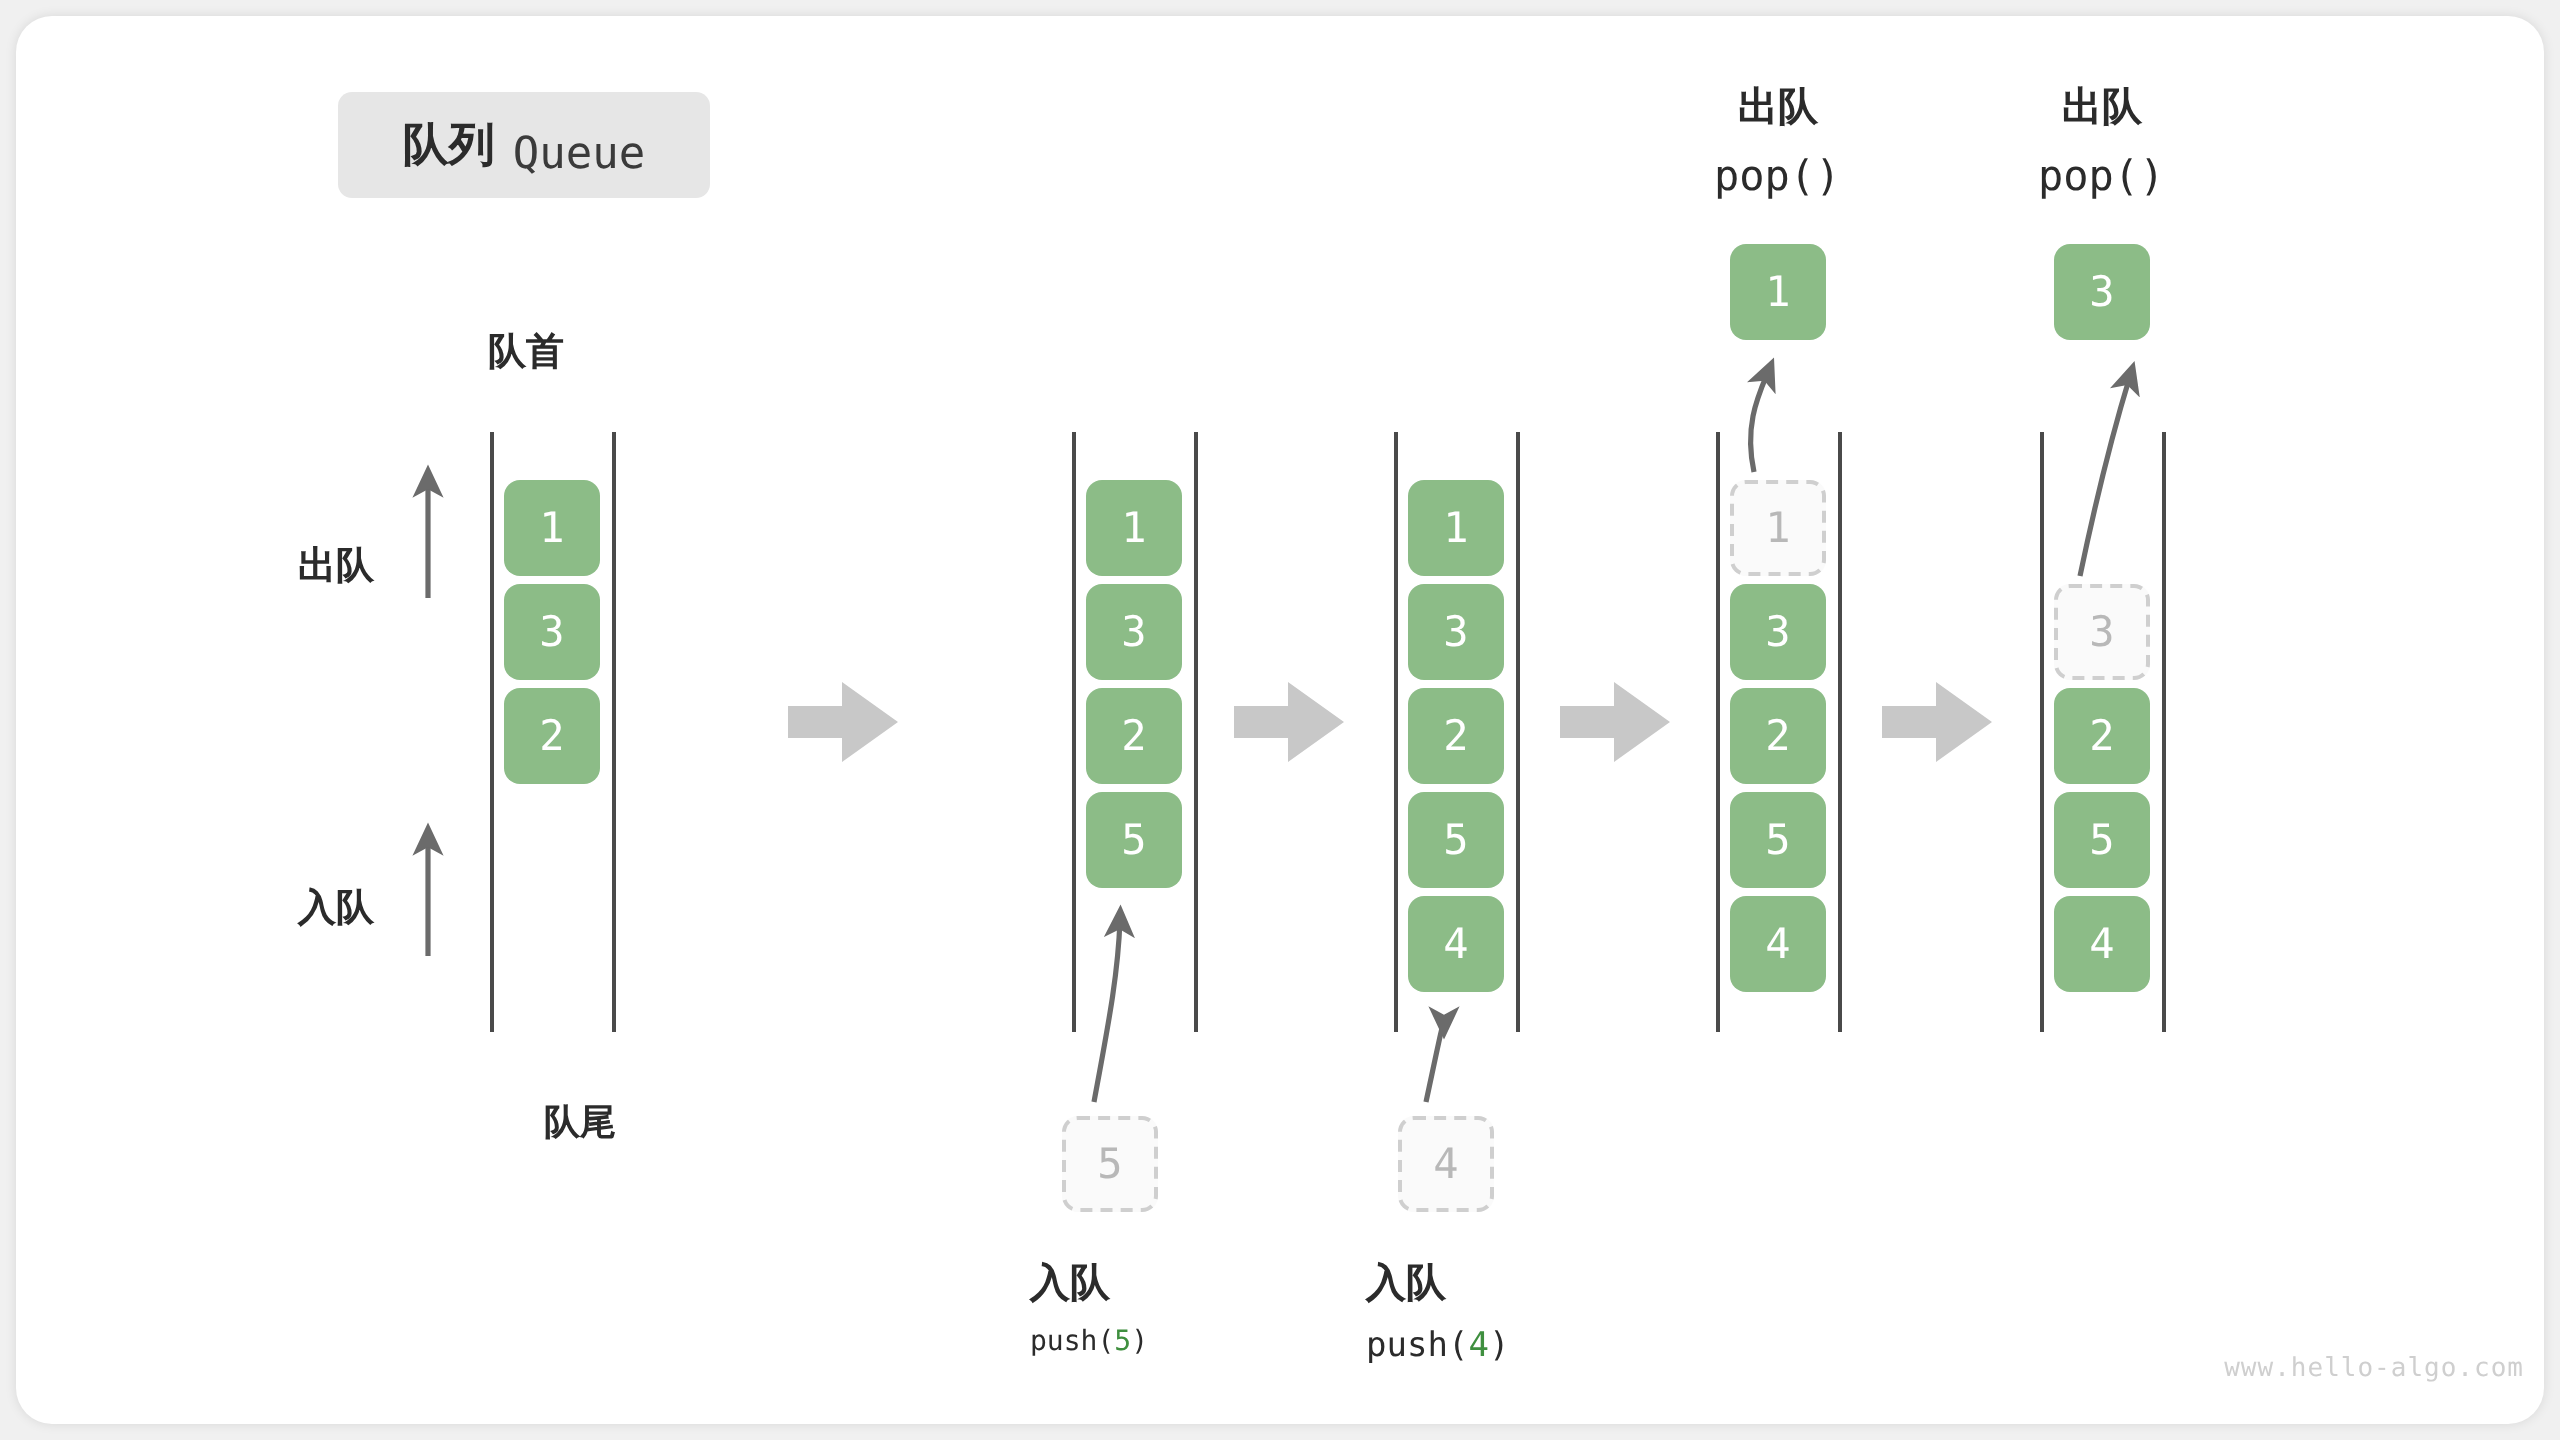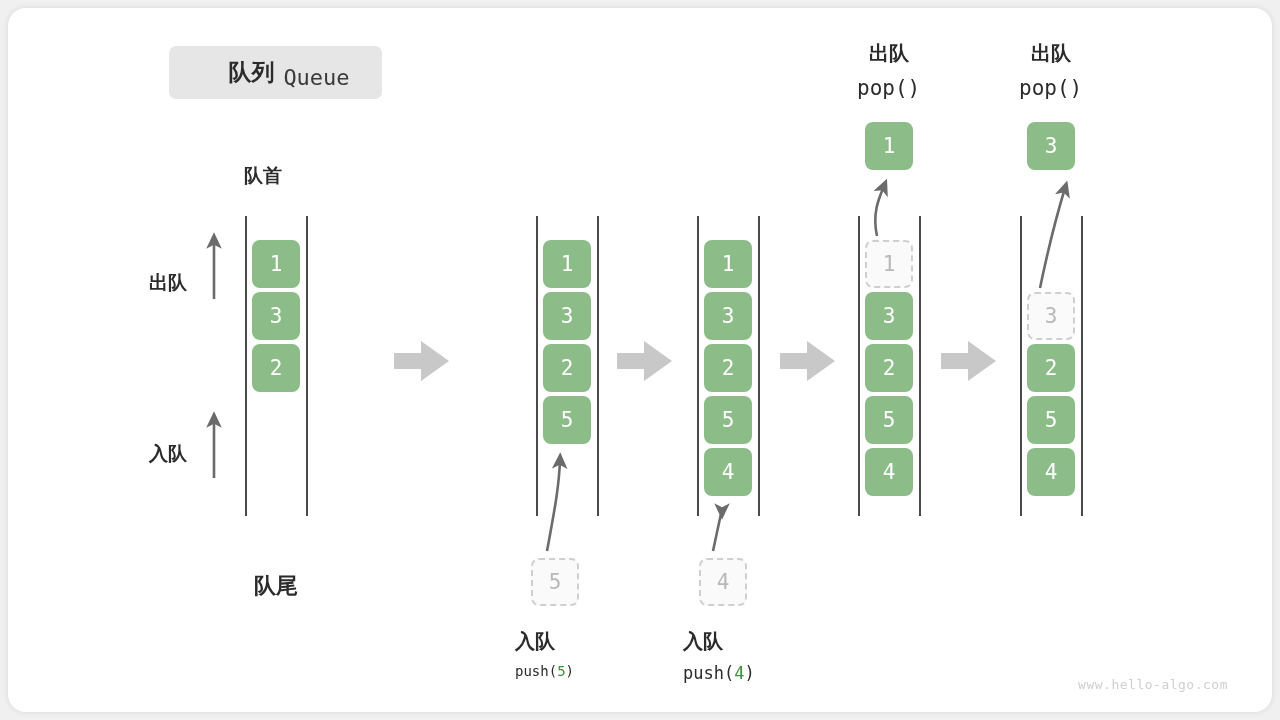--- a/index.html
+++ b/index.html
@@ -21,21 +21,20 @@
   .abs { position: absolute; }
 
   
   #title-badge {
     left: 161px; top: 38px;
     width: 186px; height: 53px;
     background: #e6e6e6;
     border-radius: 7px;
     display: flex; align-items: center; justify-content: center;
     gap: 9px;
-    padding-left: 27px;
   }
   #title-badge .cn {
     font-size: 23px; font-weight: 700; color: #2b2b2b;
     font-family: "DejaVu Sans", "Liberation Sans", sans-serif;
   }
   #title-badge .en {
     font-size: 22px; color: #3b3b3b;
     font-family: "DejaVu Sans Mono", "Liberation Mono", monospace;
     margin-top: 10px;
   }
@@ -76,21 +75,21 @@
     background: #fafafa;
     color: #b8b8b8;
     border: 2px dashed #cfcfcf;
   }
 
   
   #overlay { left: 0; top: 0; width: 1264px; height: 704px; pointer-events: none; }
 
   
   #watermark {
-    right: 44px; bottom: 20px;
+    right: 10px; bottom: 20px;
     font-family: "DejaVu Sans Mono", "Liberation Mono", monospace;
     font-size: 13px;
     color: #cfcfcf;
     letter-spacing: 0.5px;
   }
   .push-num { color: #3f8f3f; }
 </style>
 </head>
 <body>
 
@@ -106,21 +105,21 @@
   <div class="abs cjk-bold" style="left:141px; top:262px; font-size:19px;">出队</div>
   <div class="abs cjk-bold" style="left:141px; top:433px; font-size:19px;">入队</div>
 
   <div class="abs rail-line" style="left:237px; top:208px; height:300px;"></div>
   <div class="abs rail-line" style="left:298px; top:208px; height:300px;"></div>
 
   <div class="abs cell filled" style="left:244px; top:232px;">1</div>
   <div class="abs cell filled" style="left:244px; top:284px;">3</div>
   <div class="abs cell filled" style="left:244px; top:336px;">2</div>
 
-  <div class="abs cjk-bold" style="left:236px; top:541px; width:64px; text-align:center; font-size:22px;margin-top:22px;">队尾</div>
+  <div class="abs cjk-bold" style="left:236px; top:541px; width:64px; text-align:right; font-size:18px;">队尾</div>
 
   <div class="abs rail-line" style="left:528px; top:208px; height:300px;"></div>
   <div class="abs rail-line" style="left:589px; top:208px; height:300px;"></div>
 
   <div class="abs cell filled" style="left:535px; top:232px;">1</div>
   <div class="abs cell filled" style="left:535px; top:284px;">3</div>
   <div class="abs cell filled" style="left:535px; top:336px;">2</div>
   <div class="abs cell filled" style="left:535px; top:388px;">5</div>
 
   <div class="abs cell ghost" style="left:523px; top:550px;">5</div>

